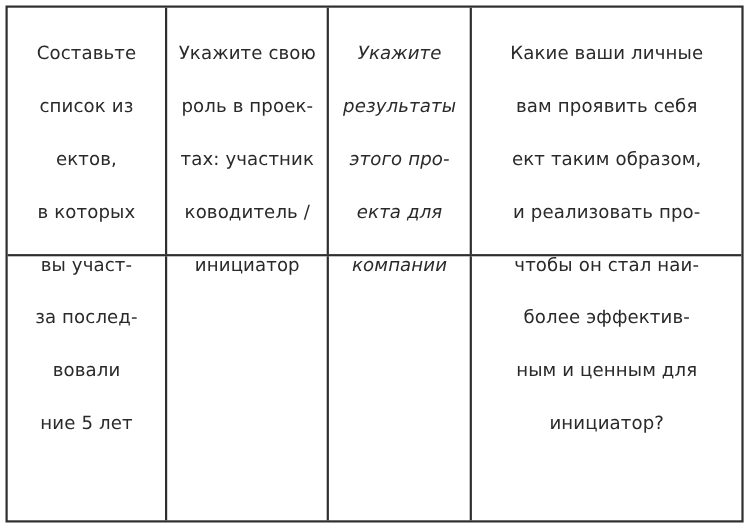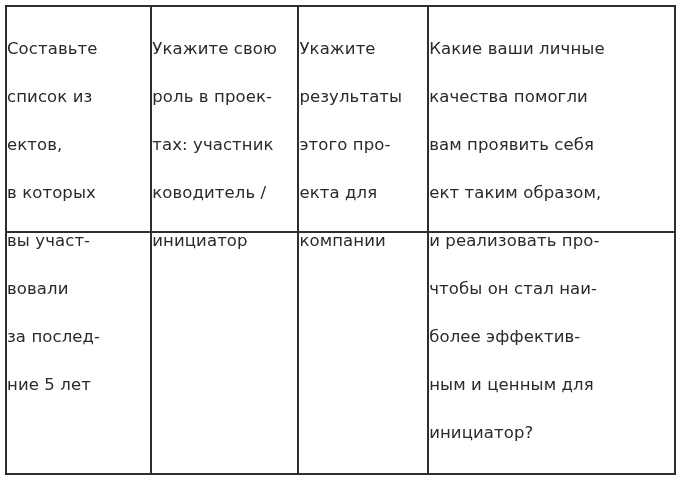--- a/index.html
+++ b/index.html
@@ -36,70 +36,69 @@
       border-bottom: 2px solid #2e2e2e;
     }
     .row.body {
       top: 226px;
       height: 240px;
     }
     .cell {
       box-sizing: border-box;
       height: 100%;
       border-right: 2px solid #2e2e2e;
-      text-align: left;
+      text-align: center;
       font-size: 16.5px;
       line-height: 24px;
       padding-top: 6px;
       letter-spacing: 0.1px;
       white-space: pre-line;
     }
     .cell:last-child {
       border-right: none;
     }
     .c1 { width: 150px; }
     .c2 { width: 152px; }
-    .c3 { width: 134px; }
+    .c3 { width: 134px; font-style: italic; }
     .c4 { width: 253px; }
     .cell-line {
       display: block;
     }
   </style>
 </head>
 <body>
 
 <div class="table">
   <div class="row header">
     <div class="cell c1">
       <span class="cell-line">Составьте</span>
       <span class="cell-line">список из</span>
       <span class="cell-line">ектов,</span>
       <span class="cell-line">в которых</span>
       <span class="cell-line">вы участ-</span>
+      <span class="cell-line">за послед-</span>
       <span class="cell-line">вовали</span>
-      <span class="cell-line">за послед-</span>
       <span class="cell-line">ние 5 лет</span>
     </div>
     <div class="cell c2">
       <span class="cell-line">Укажите свою</span>
       <span class="cell-line">роль в проек-</span>
       <span class="cell-line">тах: участник</span>
       <span class="cell-line">ководитель /</span>
       <span class="cell-line">инициатор</span>
     </div>
     <div class="cell c3">
       <span class="cell-line">Укажите</span>
       <span class="cell-line">результаты</span>
       <span class="cell-line">этого про-</span>
       <span class="cell-line">екта для</span>
       <span class="cell-line">компании</span>
     </div>
     <div class="cell c4">
       <span class="cell-line">Какие ваши личные</span>
-      <span class="cell-line">качества помогли</span>
       <span class="cell-line">вам проявить себя</span>
       <span class="cell-line">ект таким образом,</span>
       <span class="cell-line">и реализовать про-</span>
       <span class="cell-line">чтобы он стал наи-</span>
       <span class="cell-line">более эффектив-</span>
       <span class="cell-line">ным и ценным для</span>
       <span class="cell-line">инициатор?</span>
     </div>
   </div>
   <div class="row body">

